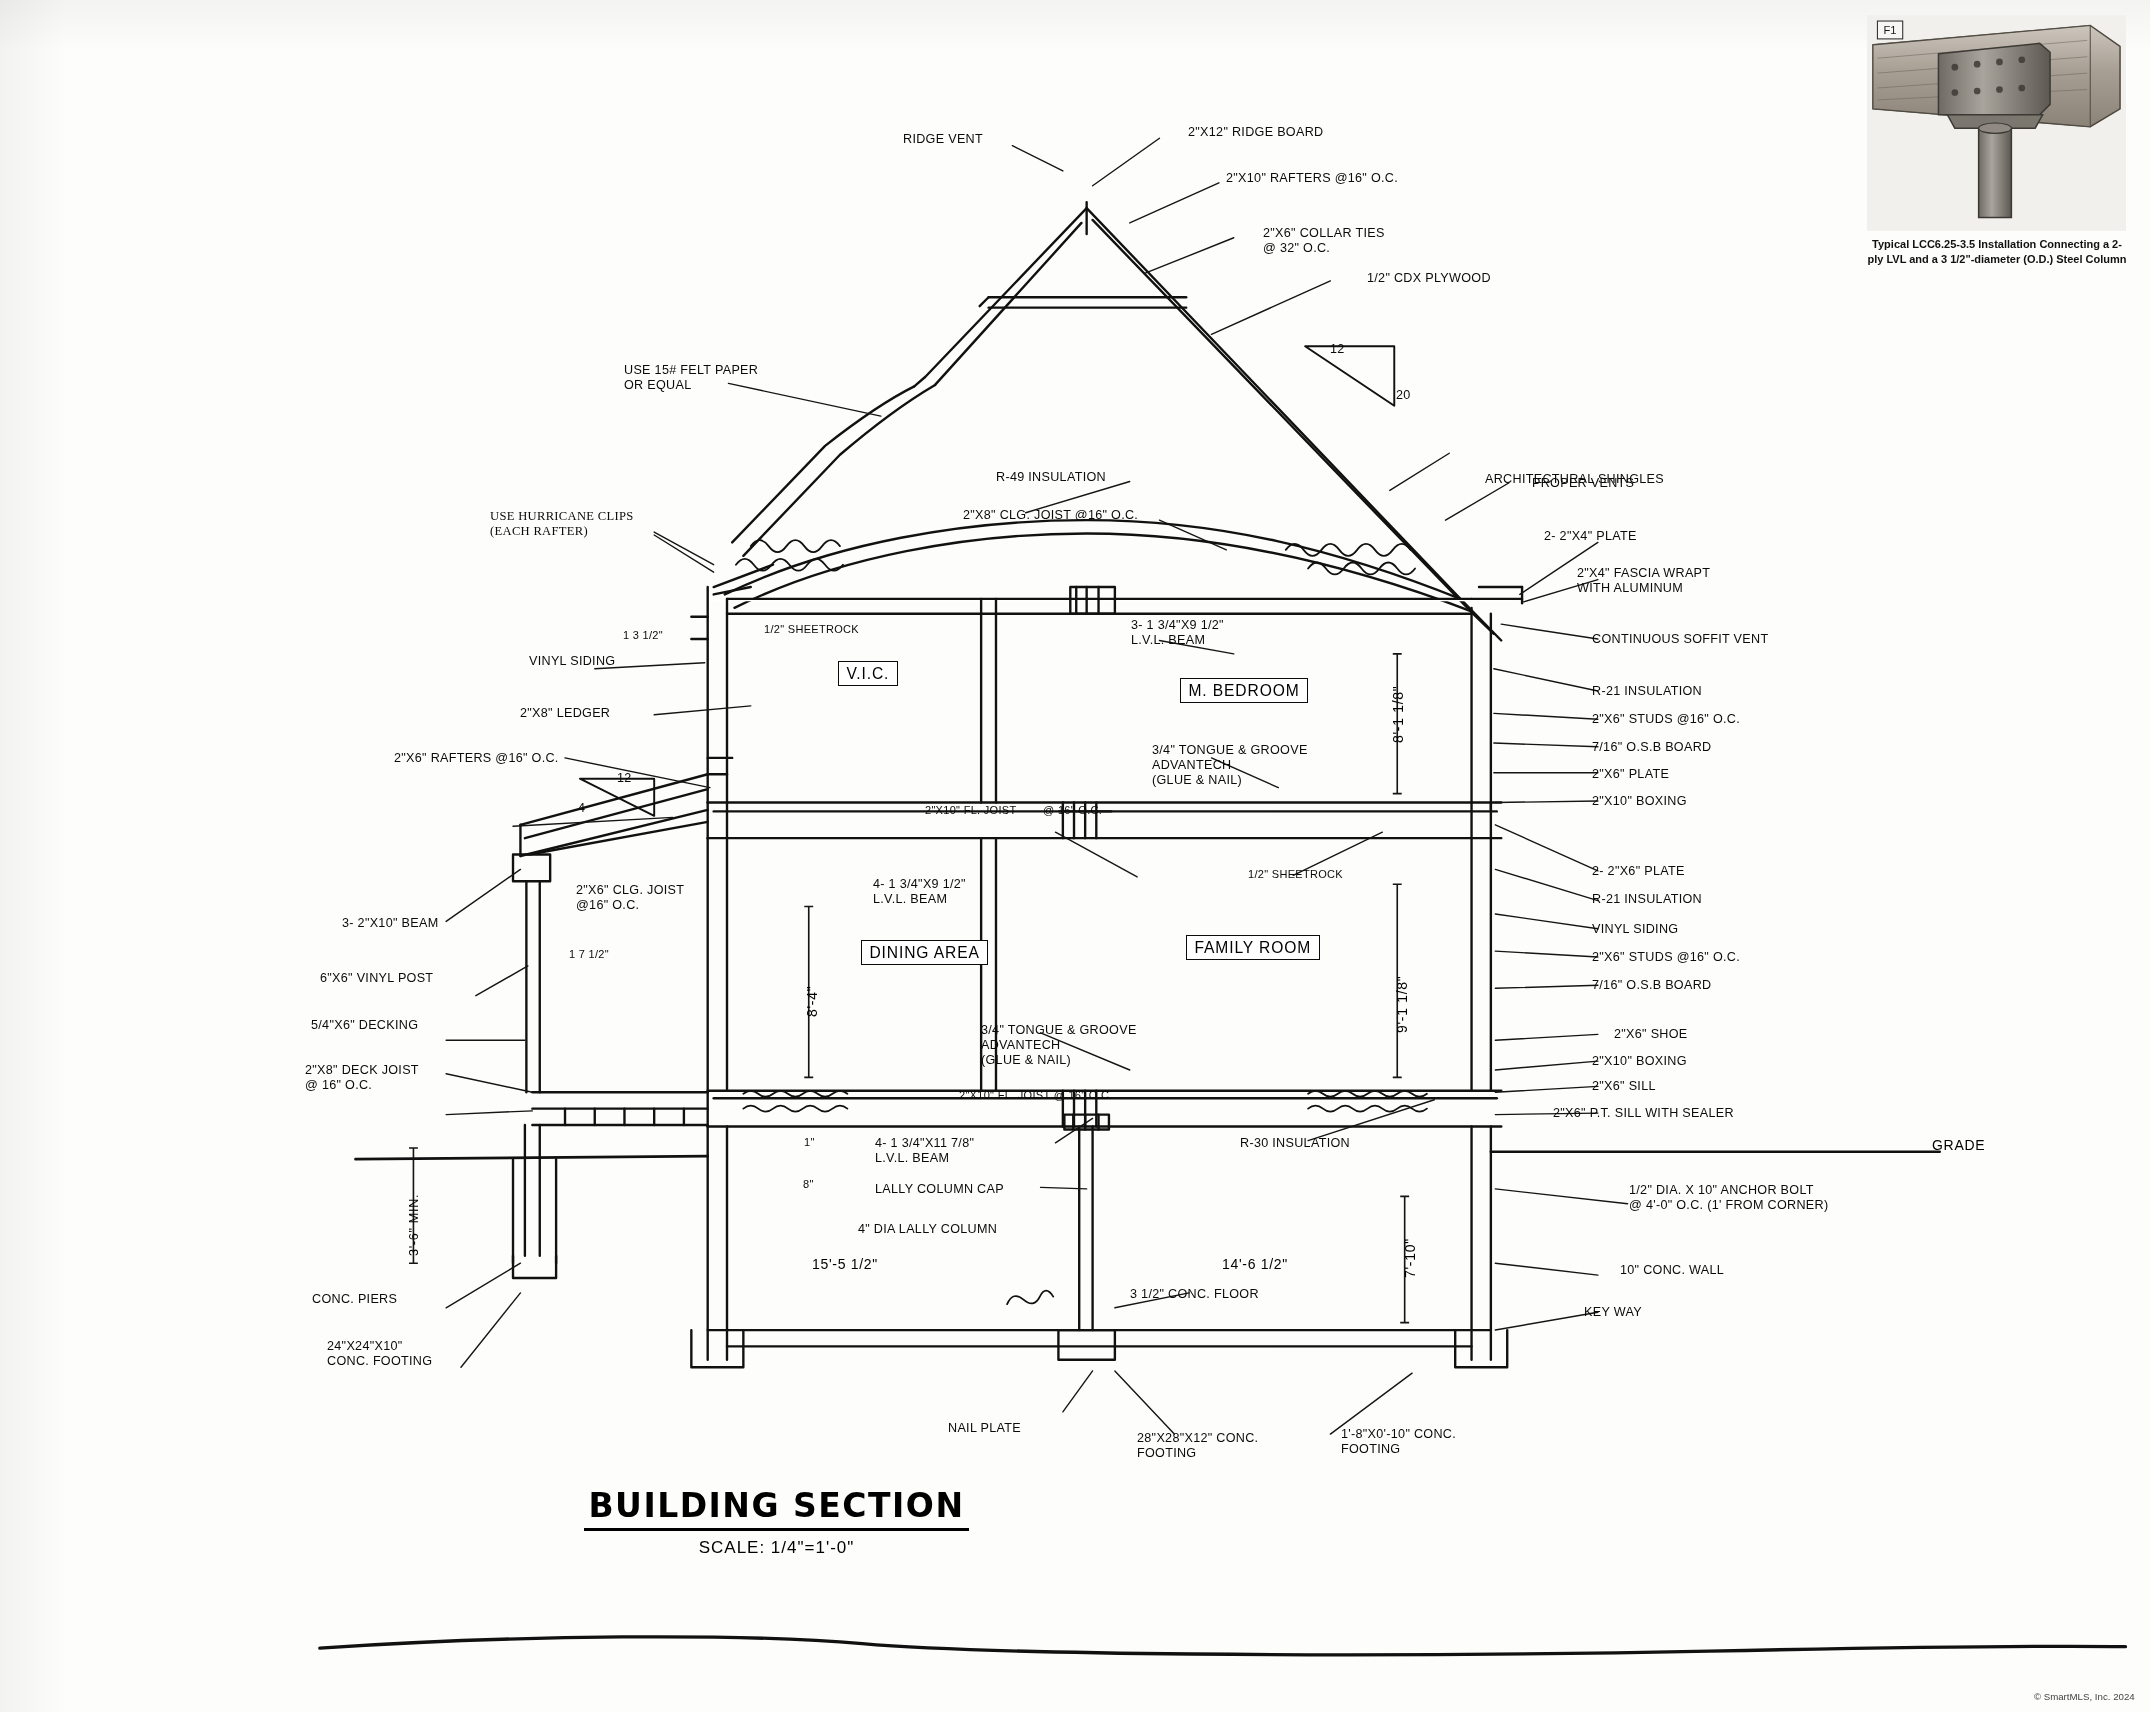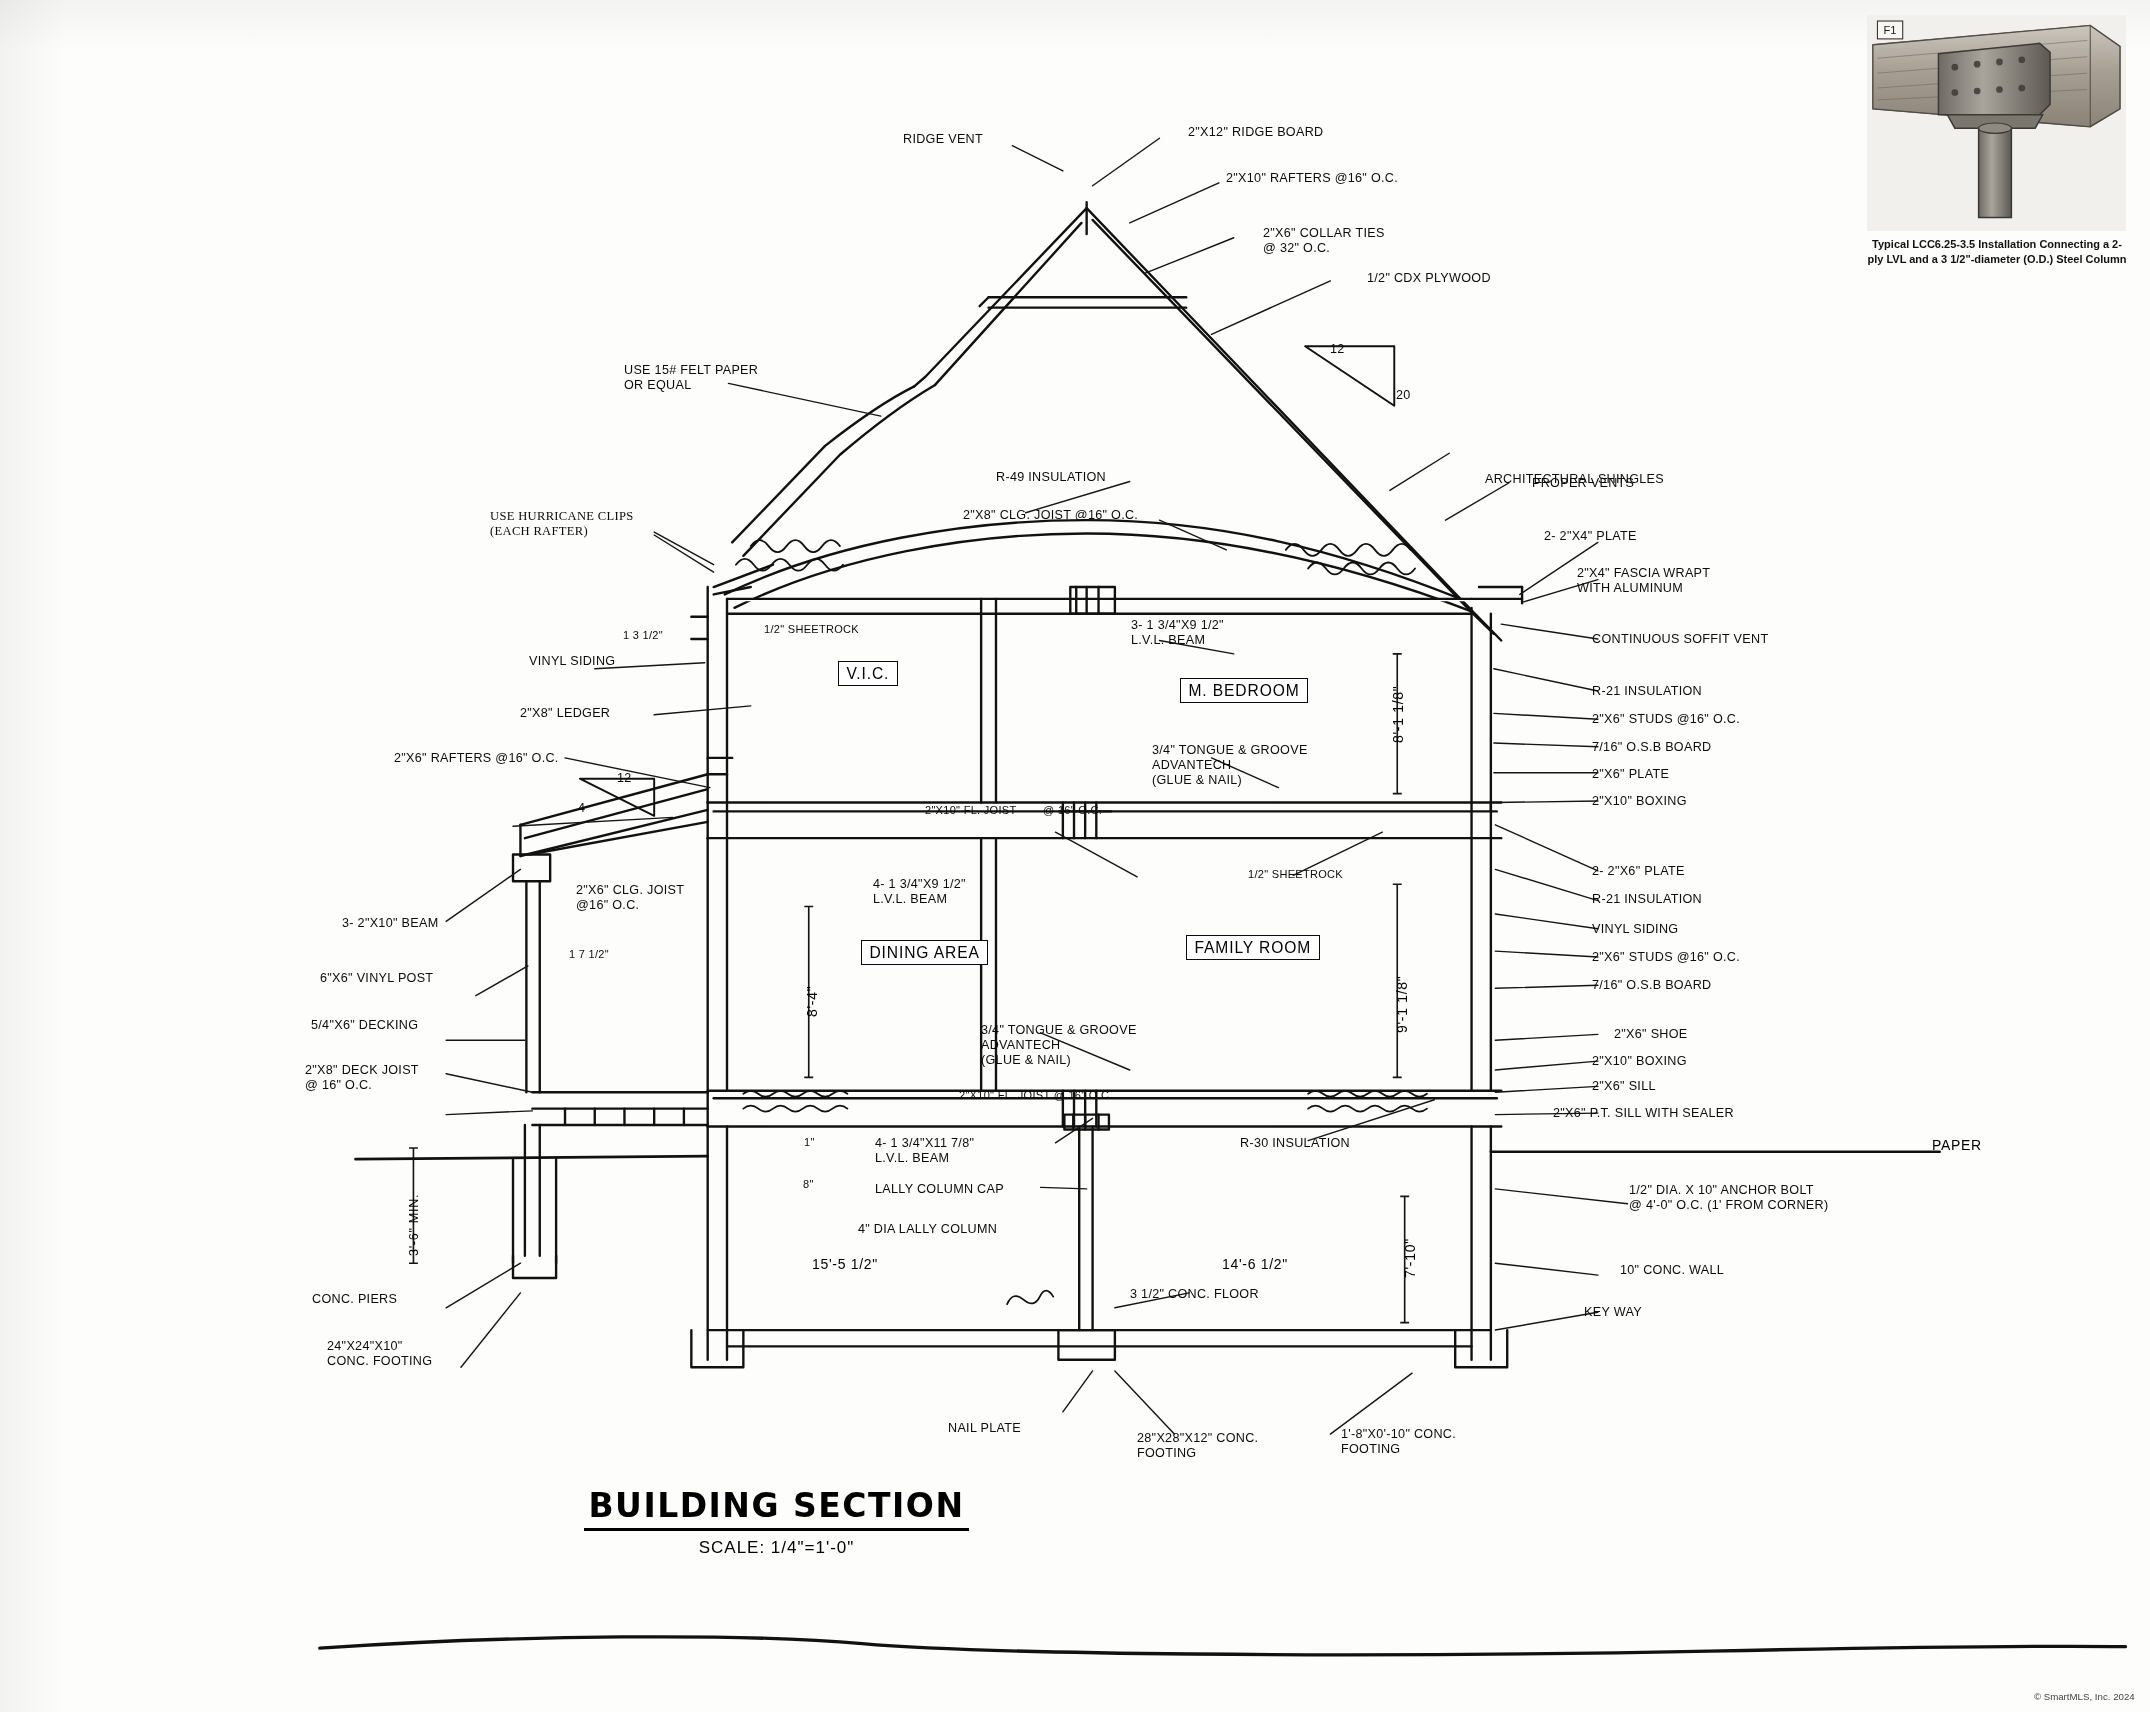--- a/index.html
+++ b/index.html
@@ -430,21 +430,21 @@
   <div class="room" style="left:825px; top:940px;margin-left:36px;">DINING AREA</div>
   <div class="room" style="left:1186px; top:935px;">FAMILY ROOM</div>
 
   <div class="dim vert" style="left:1390px; top:743px;">8'-1 1/8"</div>
   <div class="dim vert" style="left:1394px; top:1033px;">9'-1 1/8"</div>
   <div class="dim vert" style="left:804px; top:1017px;">8'-4"</div>
   <div class="dim vert" style="left:1402px; top:1278px;">7'-10"</div>
   <div class="dim vert" style="left:407px; top:1256px; font-size:12.6px;">3'-6" MIN.</div>
   <div class="dim" style="left:812px; top:1256px;">15'-5 1/2"</div>
   <div class="dim" style="left:1222px; top:1256px;">14'-6 1/2"</div>
-  <div class="dim" style="left:1932px; top:1137px;">PAPER</div>
+  <div class="dim" style="left:1932px; top:1137px;">GRADE</div>
   <div class="lbl sm" style="left:623px; top:629px;">1 3 1/2"</div>
   <div class="lbl sm" style="left:569px; top:948px;">1 7 1/2"</div>
   <div class="lbl sm" style="left:804px; top:1136px;">1"</div>
   <div class="lbl sm" style="left:803px; top:1178px;">8"</div>
   <div class="lbl" style="left:1330px; top:342px;">12</div>
   <div class="lbl" style="left:1396px; top:388px;">20</div>
   <div class="lbl" style="left:617px; top:771px;">12</div>
   <div class="lbl" style="left:578px; top:801px;">4</div>
 
   <div id="title-block">

